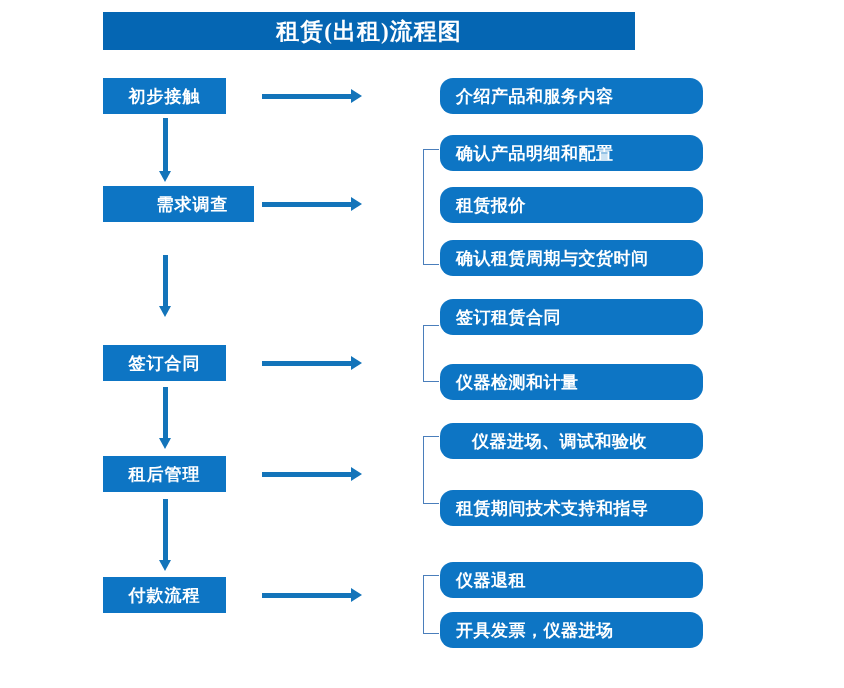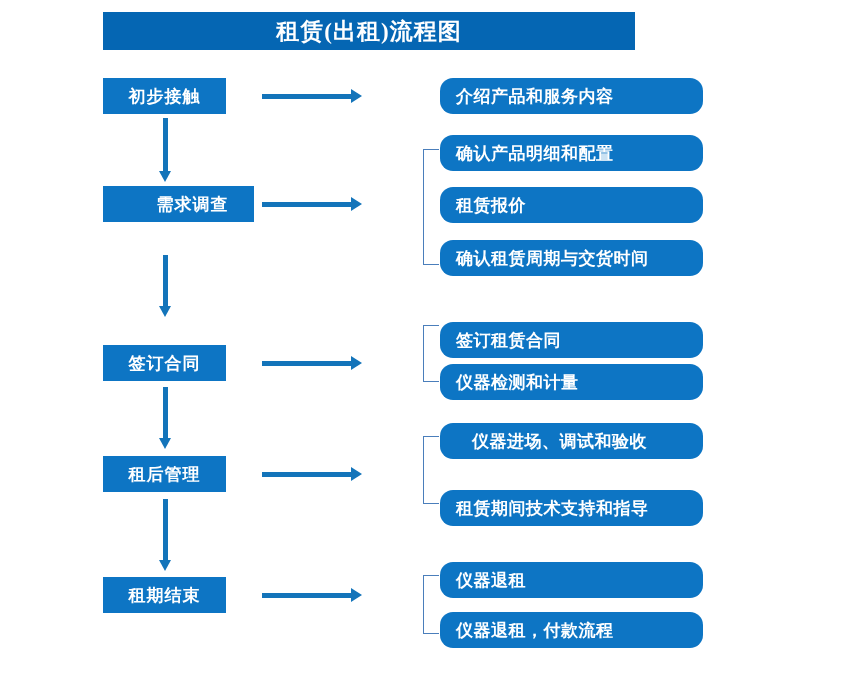--- a/index.html
+++ b/index.html
@@ -133,21 +133,21 @@
 <body>
 
 <div id="canvas">
 
   <div class="title-bar">租赁(出租)流程图</div>
 
   <div class="stage-box" style="top:78px;left:103px;">初步接触</div>
   <div class="stage-box" style="top:186px;left:103px;padding-left:28px;">需求调查</div>
   <div class="stage-box" style="top:345px;left:103px;">签订合同</div>
   <div class="stage-box" style="top:456px;left:103px;">租后管理</div>
-  <div class="stage-box" style="top:577px;left:103px;">租期结束</div>
+  <div class="stage-box" style="top:577px;left:103px;">付款流程</div>
 
   <div class="v-arrow" style="top:118px;height:64px;">
     <div class="shaft" style="height:53px;"></div>
     <div class="head" style="top:53px;"></div>
   </div>
   <div class="v-arrow" style="top:255px;height:62px;">
     <div class="shaft" style="height:51px;"></div>
     <div class="head" style="top:51px;"></div>
   </div>
   <div class="v-arrow" style="top:387px;height:62px;">
@@ -184,22 +184,22 @@
   <div class="bracket" style="top:325px;height:57px;"></div>
   <div class="bracket" style="top:436px;height:68px;"></div>
   <div class="bracket" style="top:575px;height:59px;"></div>
 
   <div class="detail-box" style="top:78px;">介绍产品和服务内容</div>
 
   <div class="detail-box" style="top:135px;">确认产品明细和配置</div>
   <div class="detail-box" style="top:187px;">租赁报价</div>
   <div class="detail-box" style="top:240px;">确认租赁周期与交货时间</div>
 
-  <div class="detail-box" style="top:322px;">签订租赁合同</div>
+  <div class="detail-box" style="top:299px;">签订租赁合同</div>
   <div class="detail-box" style="top:364px;">仪器检测和计量</div>
 
   <div class="detail-box" style="top:423px;padding-left:32px;">仪器进场、调试和验收</div>
   <div class="detail-box" style="top:490px;">租赁期间技术支持和指导</div>
 
   <div class="detail-box" style="top:562px;">仪器退租</div>
-  <div class="detail-box" style="top:612px;">仪器退租，付款流程</div>
+  <div class="detail-box" style="top:612px;">开具发票，仪器进场</div>
 
 </div>
 
 </body></html>

